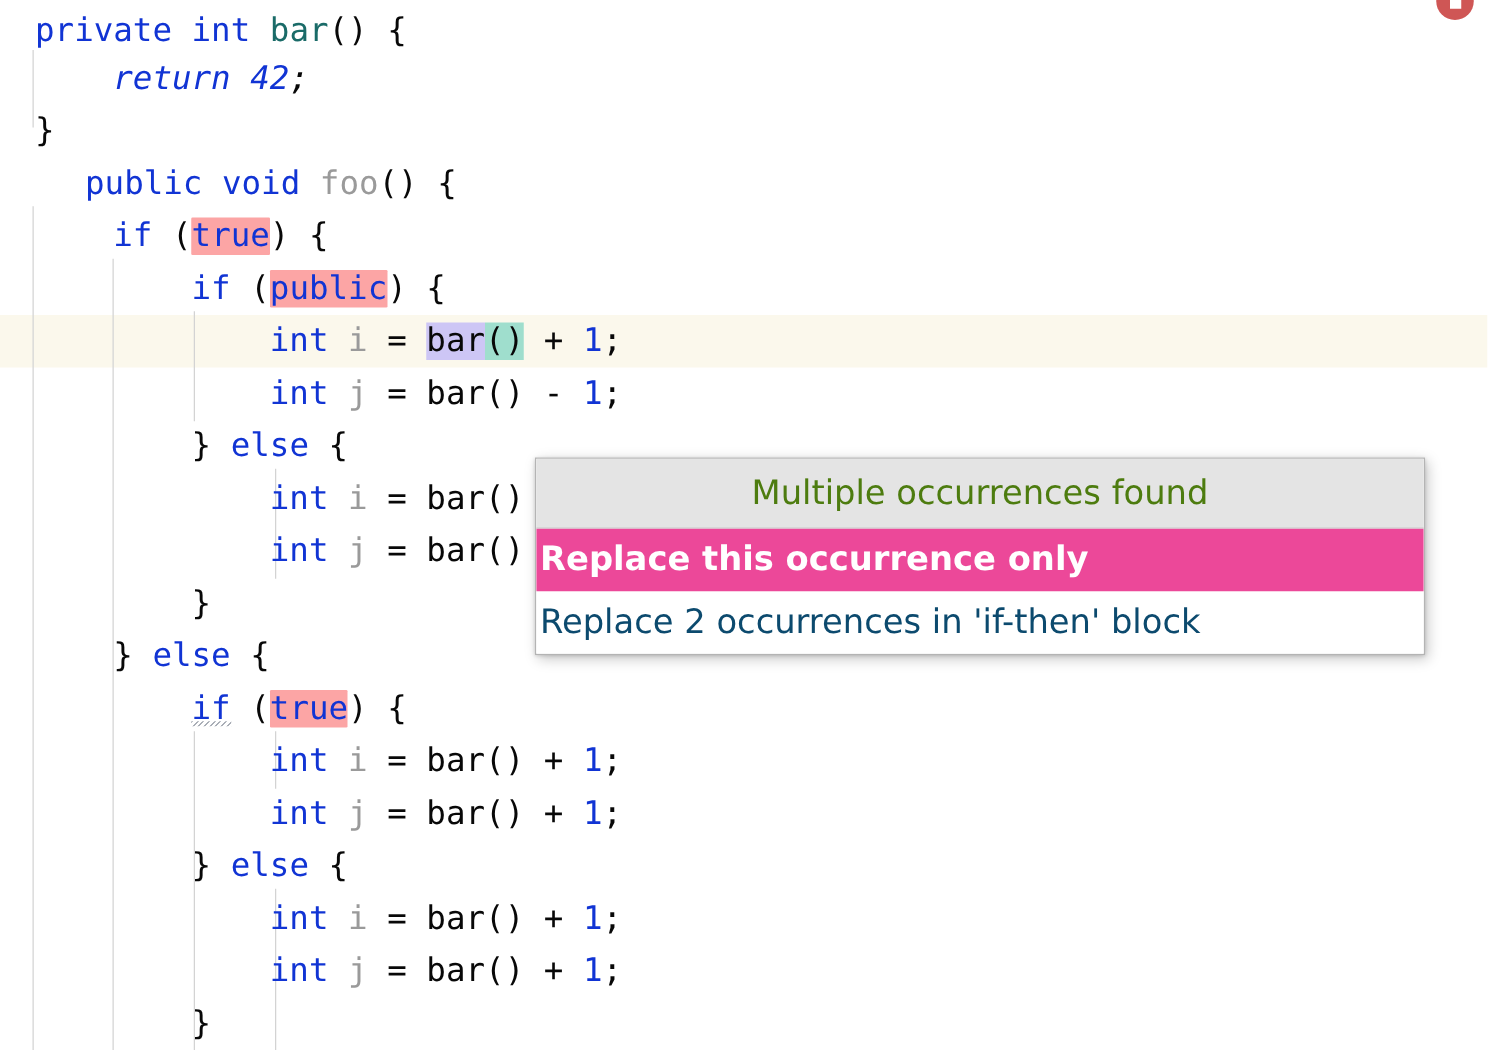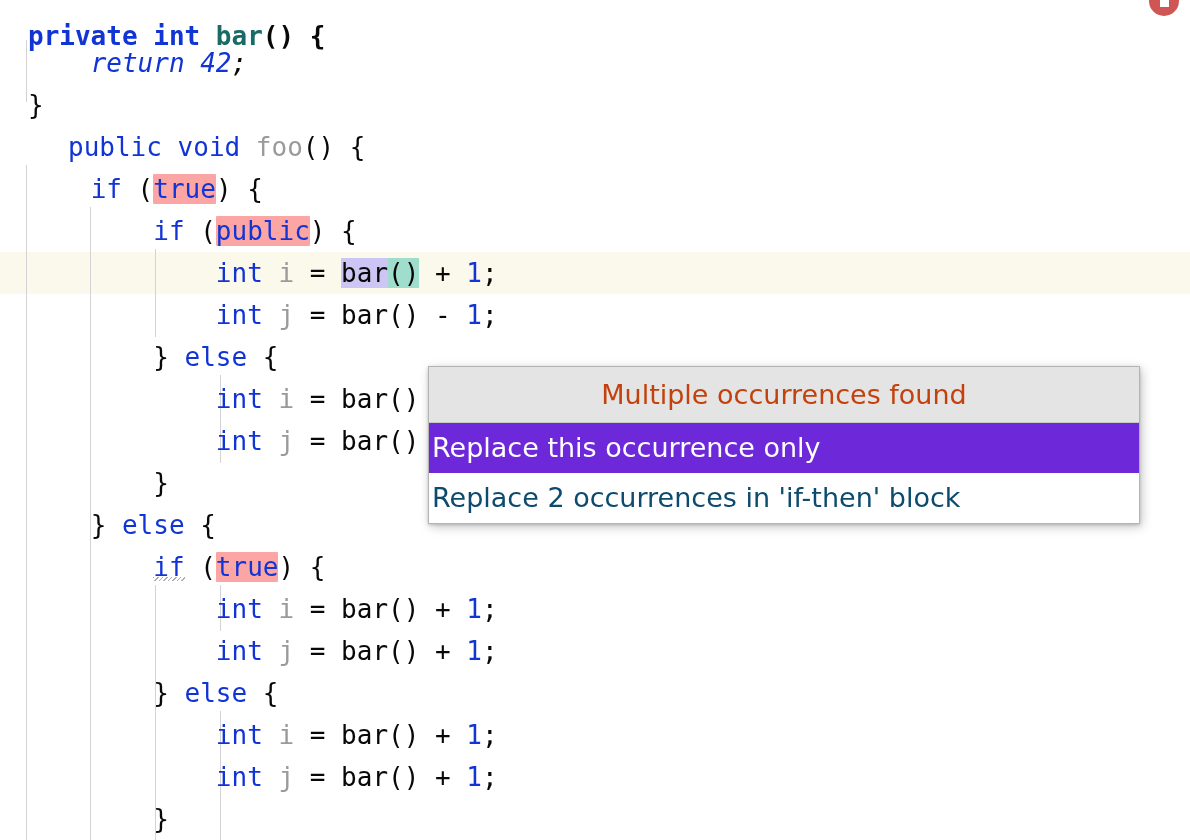--- a/index.html
+++ b/index.html
@@ -130,21 +130,21 @@
                 0 1px 3px rgba(0,0,0,.18);
     overflow: hidden;
   }
   #popup-title {
     height: 55px;
     line-height: 55px;
     background: #e4e4e4;
     border-bottom: 1px solid #c8c8c8;
     text-align: center;
     font-size: 27px;
-    color: #c2410c;
+    color: #4d7c0f;
     font-family: "DejaVu Sans", sans-serif;
   }
   #popup-list {
     background: #ffffff;
   }
   .popup-item {
     height: 50px;
     line-height: 50px;
     padding: 0 2px 0 3px;
     font-size: 27px;
@@ -168,21 +168,21 @@
       <div class="indent-guide" style="left: 26px; top: 40px; height: 62px; background: rgb(211, 211, 211);"></div>
       <div class="indent-guide" style="left: 26px; top: 165px; height: 675px; background: rgb(211, 211, 211);"></div>
       <div class="indent-guide" style="left: 90px; top: 207px; height: 633px; background: rgb(211, 211, 211);"></div>
       <div class="indent-guide" style="left: 155px; top: 249px; height: 88px; background: rgb(211, 211, 211);"></div>
       <div class="indent-guide" style="left: 155px; top: 585px; height: 255px; background: rgb(211, 211, 211);"></div>
       <div class="indent-guide" style="left: 220px; top: 375px; height: 88px; background: rgb(211, 211, 211);"></div>
       <div class="indent-guide" style="left: 220px; top: 711px; height: 129px; background: rgb(211, 211, 211);"></div>
       <div class="indent-guide" style="left: 220px; top: 585px; height: 46px; background: rgb(211, 211, 211);"></div>
     </div>
   <div id="code-lines">
-      <div class="code-line" style="top: 15px; font-weight: bold;"><span class="txt"><span class="kw">private</span><span class="punct"> </span><span class="kw">int</span><span class="punct"> </span><span class="meth">bar</span><span class="punct">() {</span></span></div>
+      <div class="code-line" style="top: 4px;"><span class="txt"><span class="kw">private</span><span class="punct"> </span><span class="kw">int</span><span class="punct"> </span><span class="meth">bar</span><span class="punct">() {</span></span></div>
       <div class="code-line" style="top: 42px; font-style: italic;"><span class="txt"><span class="punct">    </span><span class="kw">return</span><span class="punct"> </span><span class="num">42</span><span class="punct">;</span></span></div>
       <div class="code-line" style="top: 84px;"><span class="txt"><span class="punct">}</span></span></div>
       <div class="code-line" style="top: 126px; padding-left: 40px;"><span class="txt"><span class="kw">public</span><span class="punct"> </span><span class="kw">void</span><span class="punct"> </span><span class="methgray">foo</span><span class="punct">() {</span></span></div>
       <div class="code-line" style="top: 168px;"><span class="txt"><span class="punct">    </span><span class="kw">if</span><span class="punct"> (</span><span class="kw hl-const">true</span><span class="punct">) {</span></span></div>
       <div class="code-line" style="top: 210px;"><span class="txt"><span class="punct">        </span><span class="kw">if</span><span class="punct"> (</span><span class="kw hl-const">public</span><span class="punct">) {</span></span></div>
       <div class="code-line" style="top: 252px;"><span class="txt"><span class="punct">            </span><span class="kw">int</span><span class="punct"> </span><span class="ident">i</span><span class="punct"> = </span><span class="punct hl-name">bar</span><span class="punct hl-paren">()</span><span class="punct"> + </span><span class="num">1</span><span class="punct">;</span></span></div>
       <div class="code-line" style="top: 294px;"><span class="txt"><span class="punct">            </span><span class="kw">int</span><span class="punct"> </span><span class="ident">j</span><span class="punct"> = </span><span class="punct">bar()</span><span class="punct"> - </span><span class="num">1</span><span class="punct">;</span></span></div>
       <div class="code-line" style="top: 336px;"><span class="txt"><span class="punct">        </span><span class="punct">}</span><span class="punct"> </span><span class="kw">else</span><span class="punct"> {</span></span></div>
       <div class="code-line" style="top: 378px;"><span class="txt"><span class="punct">            </span><span class="kw">int</span><span class="punct"> </span><span class="ident">i</span><span class="punct"> = </span><span class="punct">bar()</span><span class="punct"> + </span><span class="num">1</span><span class="punct">;</span></span></div>
       <div class="code-line" style="top: 420px;"><span class="txt"><span class="punct">            </span><span class="kw">int</span><span class="punct"> </span><span class="ident">j</span><span class="punct"> = </span><span class="punct">bar()</span><span class="punct"> + </span><span class="num">1</span><span class="punct">;</span></span></div>
@@ -198,16 +198,16 @@
     </div>
 </div>
 
 <div id="error-marker" style="left: 1149px; top: -14px; background: rgb(207, 86, 85);">
   <span class="glyph"></span>
 </div>
 
 <div id="popup" style="left: 428px; top: 366px; width: 710px;">
   <div id="popup-title" style="background: rgb(228, 228, 228);">Multiple occurrences found</div>
   <div id="popup-list">
-      <div class="popup-item selected" style="background: #6d28d9;">Replace this occurrence only</div>
+      <div class="popup-item selected" style="background: #ec4899; font-weight: bold;">Replace this occurrence only</div>
       <div class="popup-item">Replace 2 occurrences in 'if-then' block</div>
     </div>
 </div>
 
 </body></html>

